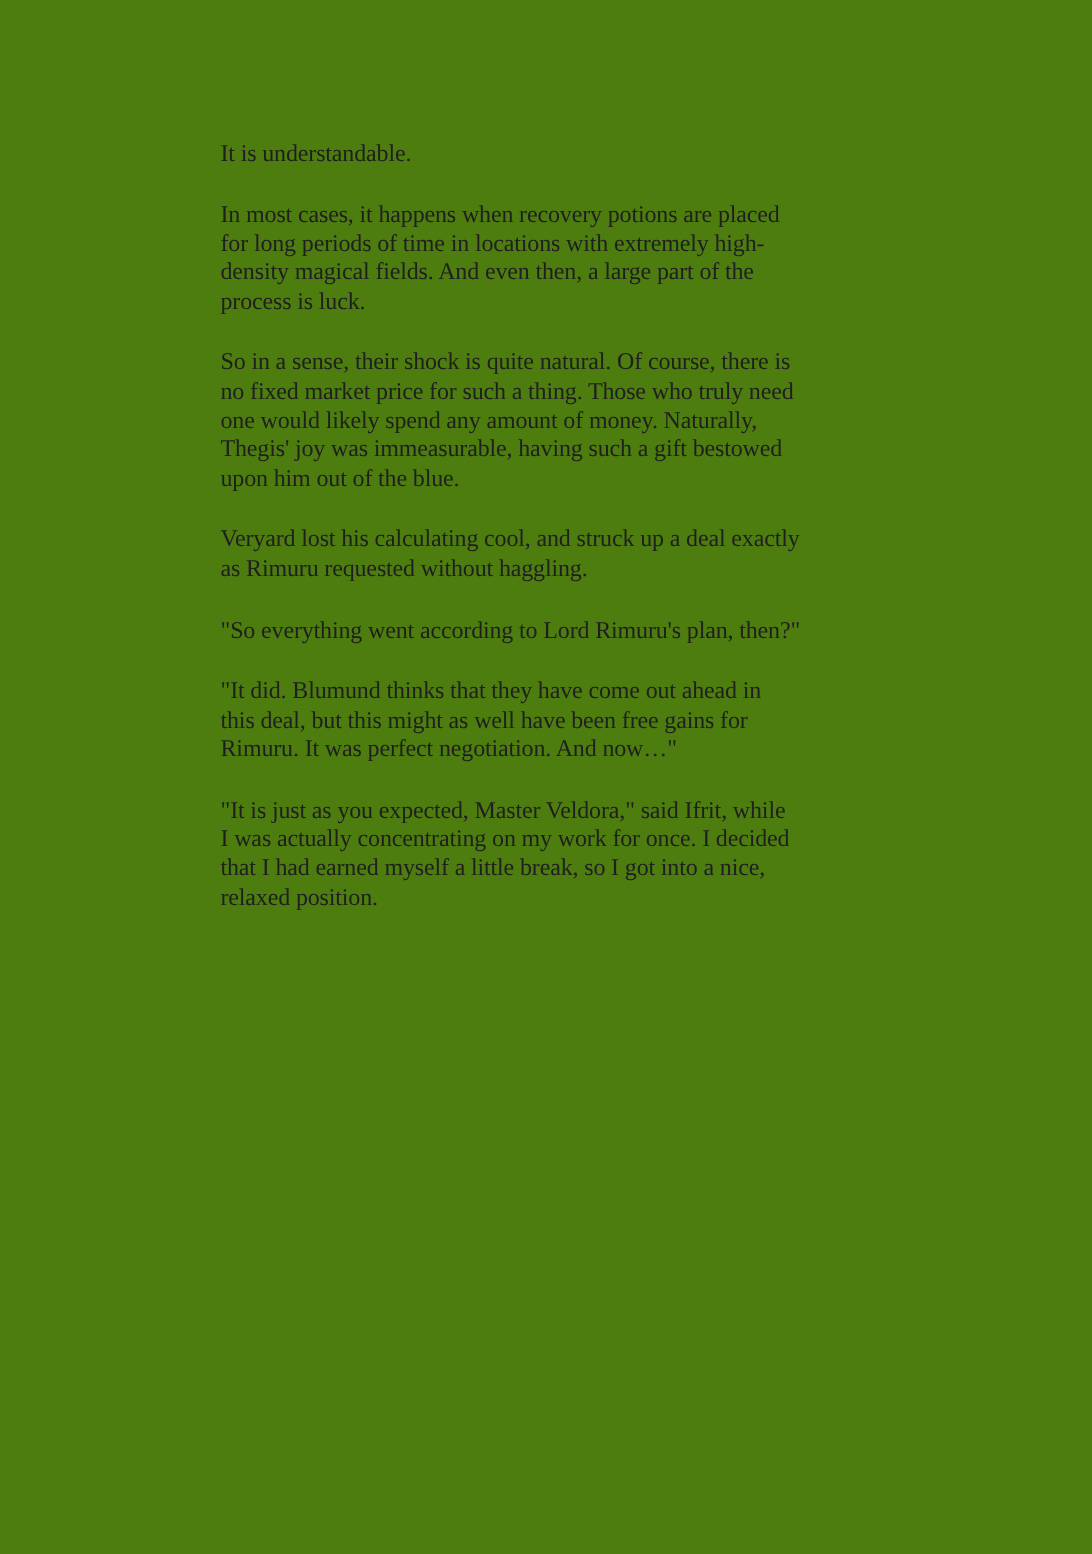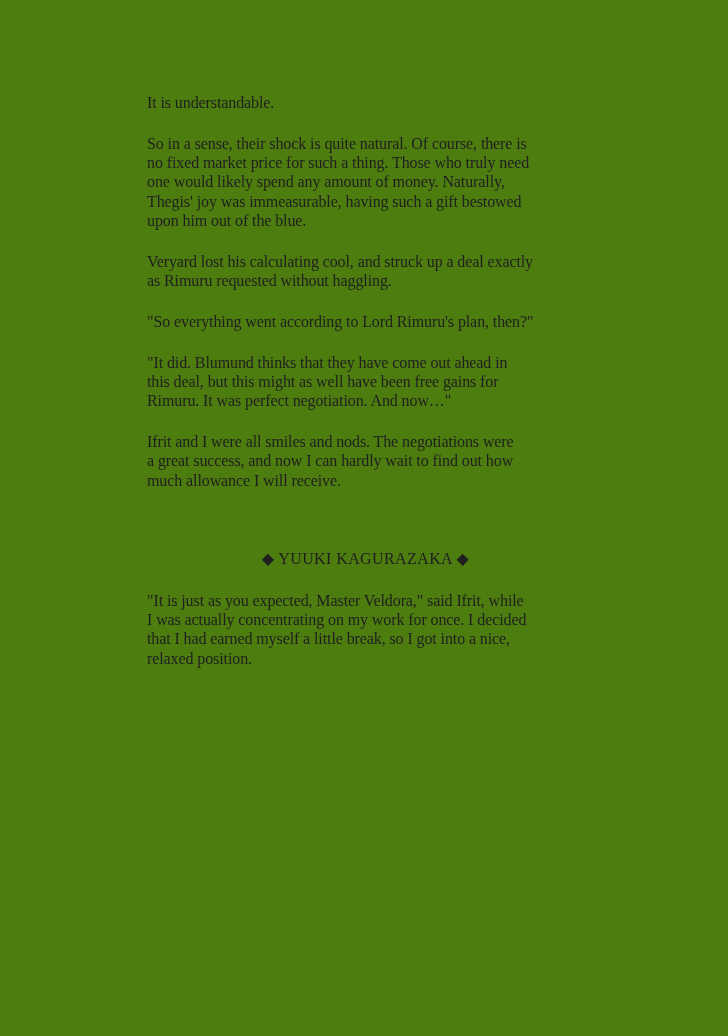--- a/index.html
+++ b/index.html
@@ -38,35 +38,35 @@
     white-space: pre;
     color: #1f1f1f;
   }
 </style>
 </head>
 <body>
 
 <div class="page">
   <main class="text-column">
     <p class="para">It is understandable.</p>
+    <p class="para">In most cases, it happens when recovery potions are placed
+for long periods of time in locations with extremely high-
+density magical fields. And even then, a large part of the
+process is luck.</p>
     <p class="para">So in a sense, their shock is quite natural. Of course, there is
 no fixed market price for such a thing. Those who truly need
 one would likely spend any amount of money. Naturally,
 Thegis' joy was immeasurable, having such a gift bestowed
 upon him out of the blue.</p>
     <p class="para">Veryard lost his calculating cool, and struck up a deal exactly
 as Rimuru requested without haggling.</p>
     <p class="para">"So everything went according to Lord Rimuru's plan, then?"</p>
     <p class="para">"It did. Blumund thinks that they have come out ahead in
 this deal, but this might as well have been free gains for
 Rimuru. It was perfect negotiation. And now…"</p>
-    <p class="para">Ifrit and I were all smiles and nods. The negotiations were
-a great success, and now I can hardly wait to find out how
-much allowance I will receive.</p>
 
-    <h2 class="section-heading">◆ YUUKI KAGURAZAKA ◆</h2>
 
     <p class="para">"It is just as you expected, Master Veldora," said Ifrit, while
 I was actually concentrating on my work for once. I decided
 that I had earned myself a little break, so I got into a nice,
 relaxed position.</p>
   </main>
 </div>
 
 </body></html>

